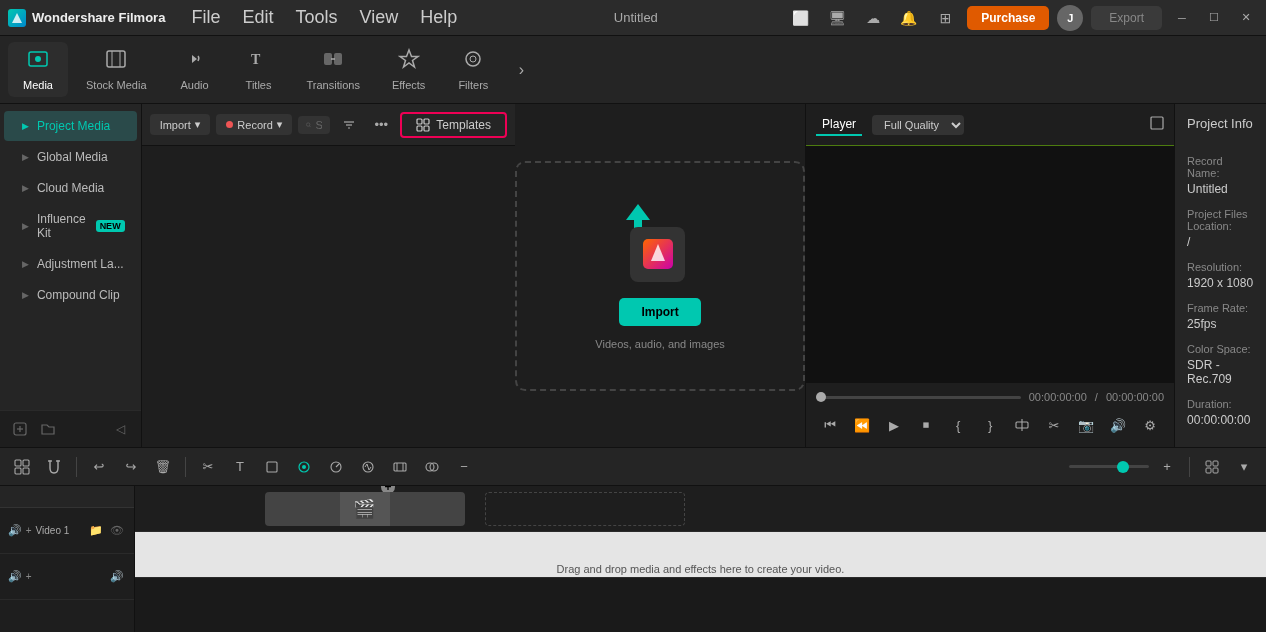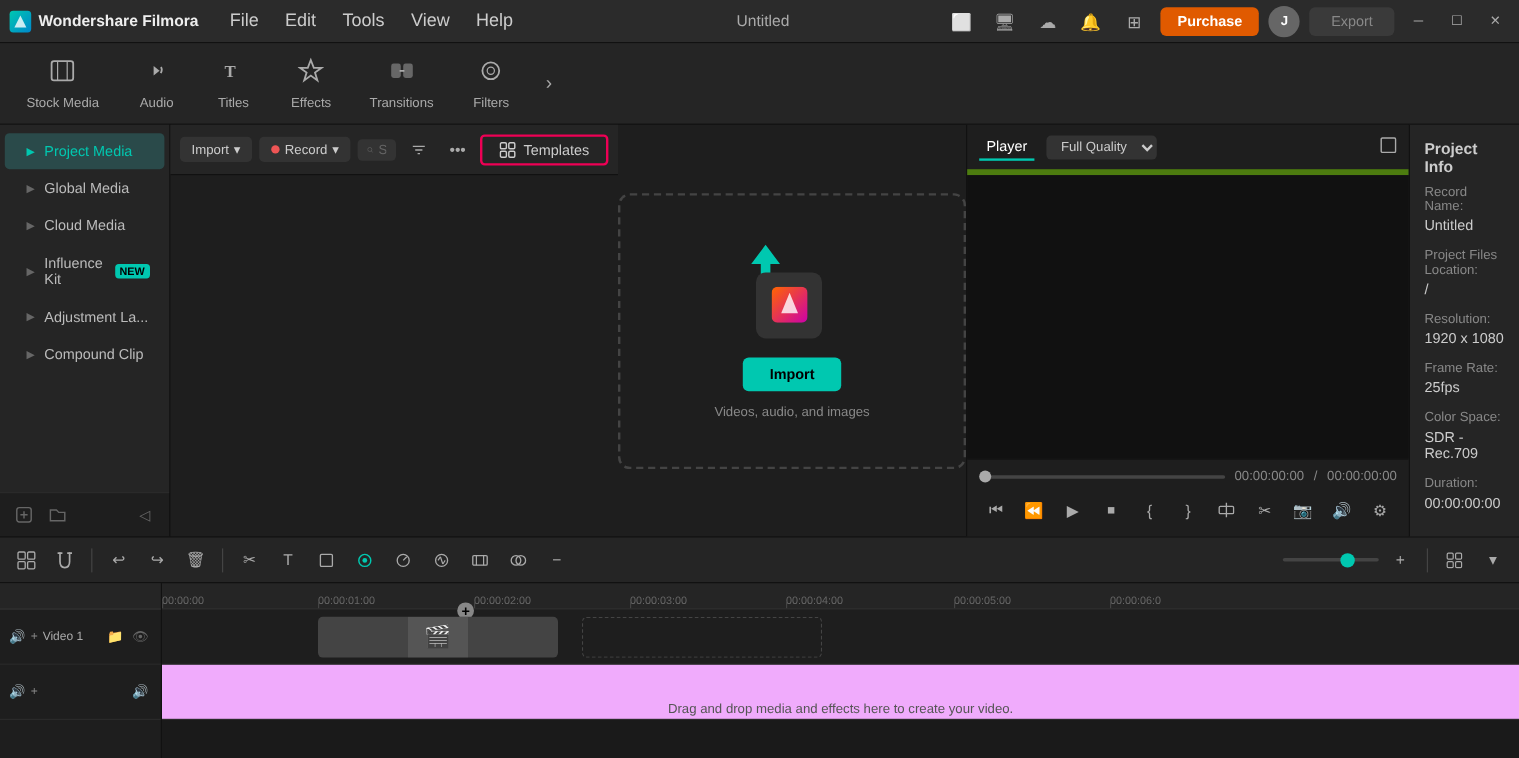--- a/index.html
+++ b/index.html
@@ -41,21 +41,21 @@
       font-size: 13px;
       font-weight: 600;
     }
     .menu-items {
       display: flex;
       gap: 2px;
       flex: 1;
     }
     .menu-item {
       color: #ccc;
-      font-size: 15px;
+      font-size: 18px;
       padding: 4px 10px;
       border-radius: 4px;
       cursor: pointer;
     }
     #titlebar-center {
       flex: 1;
       text-align: center;
       color: #aaa;
       font-size: 13px;
     }
@@ -314,21 +314,21 @@
       width: 400px;
       background: #1e1e1e;
       border-left: 1px solid #111;
       display: flex;
       flex-direction: column;
     }
     #player-header {
       display: flex;
       align-items: center;
       padding: 6px 10px;
-      border-bottom: 5px solid #4d7c0f;
+      border-bottom: 1px solid #4d7c0f;
       gap: 10px;
       height: 42px;
     }
     .player-tab {
       color: #aaa;
       font-size: 12px;
       cursor: pointer;
       padding: 3px 6px;
     }
     .player-tab.active { color: #fff; border-bottom: 2px solid #00c8b0; }
@@ -398,22 +398,22 @@
     
     #project-info {
       width: 240px;
       background: #252525;
       border-left: 1px solid #111;
       padding: 12px;
     }
     #project-info h3 {
       color: #ccc;
       font-size: 13px;
-      margin-bottom: 8px;
-      font-weight: 700;
+      margin-bottom: 24px;
+      font-weight: 400;
     }
     .info-row {
       margin-bottom: 12px;
     }
     .info-label {
       color: #888;
       font-size: 11px;
       margin-bottom: 3px;
     }
     .info-value {
@@ -530,21 +530,21 @@
       position: absolute;
       bottom: 0;
       width: 1px;
       height: 6px;
       background: #444;
     }
     .track-area {
       height: 46px;
       border-bottom: 1px solid #2a2a2a;
       position: relative;
-      background: #f0abfc;
+      background: #e5e5e5;
     }
     .track-area.video-track { background: #1e1e1e; }
     .video-clip {
       position: absolute;
       left: 130px;
       top: 6px;
       width: 200px;
       height: 34px;
       background: #444;
       border-radius: 4px;
@@ -663,20 +663,29 @@
     <button class="purchase-btn">Purchase</button>
     <div class="avatar-btn">J</div>
     <button class="export-btn">Export</button>
     <div class="win-ctrl">─</div>
     <div class="win-ctrl">☐</div>
     <div class="win-ctrl close">✕</div>
   </div>
 </div>
 
 <div id="toolbar">
+  <div class="toolbar-item active">
+    <span class="t-icon">
+      <svg width="22" height="22" viewBox="0 0 22 22">
+          <rect x="2" y="4" width="18" height="14" rx="2" fill="none" stroke="#00c8b0" stroke-width="1.5"></rect>
+          <circle cx="11" cy="11" r="3" fill="#00c8b0"></circle>
+        </svg>
+    </span>
+    <span class="t-label">Media</span>
+  </div>
   <div class="toolbar-item">
     <span class="t-icon">
       <svg width="22" height="22" viewBox="0 0 22 22">
           <rect x="2" y="3" width="18" height="16" rx="2" fill="none" stroke="#aaa" stroke-width="1.5"></rect>
           <line x1="7" y1="3" x2="7" y2="19" stroke="#aaa" stroke-width="1"></line>
           <line x1="15" y1="3" x2="15" y2="19" stroke="#aaa" stroke-width="1"></line>
         </svg>
     </span>
     <span class="t-label">Stock Media</span>
   </div>
@@ -693,34 +702,34 @@
     <span class="t-icon">
       <svg width="22" height="22" viewBox="0 0 22 22">
           <text x="3" y="16" font-family="serif" font-size="14" fill="#aaa" font-weight="bold">T</text>
         </svg>
     </span>
     <span class="t-label">Titles</span>
   </div>
   <div class="toolbar-item">
     <span class="t-icon">
       <svg width="22" height="22" viewBox="0 0 22 22">
-          <polygon points="11,2 13.5,8.5 20,8.5 14.5,12.5 16.5,19 11,15 5.5,19 7.5,12.5 2,8.5 8.5,8.5" fill="none" stroke="#aaa" stroke-width="1.5"></polygon>
+          <rect x="2" y="5" width="8" height="12" rx="2" fill="#aaa" opacity="0.5"></rect>
+          <rect x="12" y="5" width="8" height="12" rx="2" fill="#aaa" opacity="0.5"></rect>
+          <line x1="9" y1="11" x2="13" y2="11" stroke="#aaa" stroke-width="1.5"></line>
         </svg>
     </span>
-    <span class="t-label">Effects</span>
+    <span class="t-label">Transitions</span>
   </div>
   <div class="toolbar-item">
     <span class="t-icon">
       <svg width="22" height="22" viewBox="0 0 22 22">
-          <rect x="2" y="5" width="8" height="12" rx="2" fill="#aaa" opacity="0.5"></rect>
-          <rect x="12" y="5" width="8" height="12" rx="2" fill="#aaa" opacity="0.5"></rect>
-          <line x1="9" y1="11" x2="13" y2="11" stroke="#aaa" stroke-width="1.5"></line>
+          <polygon points="11,2 13.5,8.5 20,8.5 14.5,12.5 16.5,19 11,15 5.5,19 7.5,12.5 2,8.5 8.5,8.5" fill="none" stroke="#aaa" stroke-width="1.5"></polygon>
         </svg>
     </span>
-    <span class="t-label">Transitions</span>
+    <span class="t-label">Effects</span>
   </div>
   <div class="toolbar-item">
     <span class="t-icon">
       <svg width="22" height="22" viewBox="0 0 22 22">
           <circle cx="11" cy="11" r="7" fill="none" stroke="#aaa" stroke-width="1.5"></circle>
           <circle cx="11" cy="11" r="3" fill="none" stroke="#aaa" stroke-width="1"></circle>
         </svg>
     </span>
     <span class="t-label">Filters</span>
   </div>
@@ -1008,36 +1017,20 @@
       <div class="track-label">
         <span style="font-size:11px; color:#888;">🔊</span>
         <span style="font-size:10px; color:#888;">+</span>
         <div class="track-label-icons">
           <div class="track-icon">🔊</div>
         </div>
       </div>
     </div>
 
     <div id="timeline-ruler-body">
-      <div id="timeline-ruler">
-        <div class="ruler-mark" style="left:0px;">00:00:00</div>
-        <div class="ruler-tick" style="left:0px;"></div>
-        <div class="ruler-mark" style="left:130px;">00:00:01:00</div>
-        <div class="ruler-tick" style="left:130px;"></div>
-        <div class="ruler-mark" style="left:260px;">00:00:02:00</div>
-        <div class="ruler-tick" style="left:260px;"></div>
-        <div class="ruler-mark" style="left:390px;">00:00:03:00</div>
-        <div class="ruler-tick" style="left:390px;"></div>
-        <div class="ruler-mark" style="left:520px;">00:00:04:00</div>
-        <div class="ruler-tick" style="left:520px;"></div>
-        <div class="ruler-mark" style="left:660px;">00:00:05:00</div>
-        <div class="ruler-tick" style="left:660px;"></div>
-        <div class="ruler-mark" style="left:790px;">00:00:06:0</div>
-        <div class="ruler-tick" style="left:790px;"></div>
-      </div>
       <div class="track-area video-track">
         <div class="clip-plus">+</div>
         <div class="video-clip">
           <div class="video-clip-thumb">🎬</div>
         </div>
         <div class="dashed-area"></div>
       </div>
       <div class="track-area">
         <div class="drag-hint">Drag and drop media and effects here to create your video.</div>
       </div>

